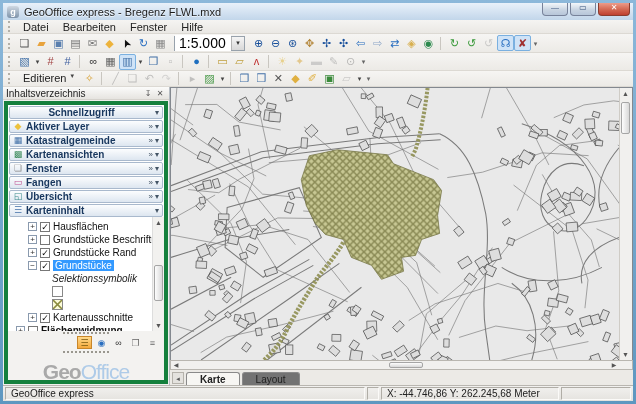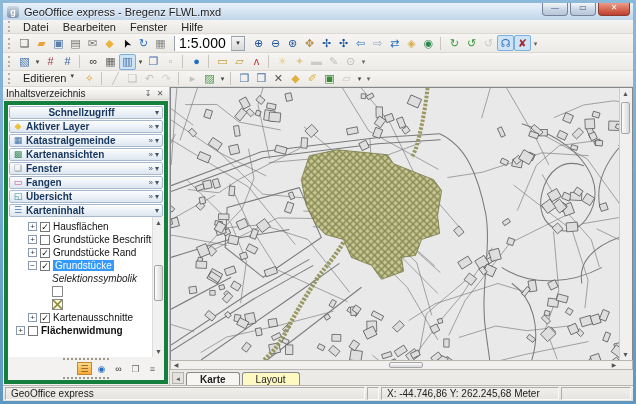--- a/index.html
+++ b/index.html
@@ -97,21 +97,21 @@
   .vscroll{width:13px;background:#f1f0ee;border-left:1px solid #cfccc6;position:relative;flex:none}
   .hscroll{height:10px;background:#f1f0ee;border:1px solid #b9b6b0;position:relative;flex:none}
   .harr{position:absolute;top:0;width:10px;height:8px;font-size:6px;color:#555;text-align:center;line-height:8px}
   .harr.l{left:0}.harr.r{right:13px}
   .hthumb{position:absolute;top:1px;left:218px;width:34px;height:6px;
           background:linear-gradient(#fdfdfd,#d8d8d8);border:1px solid #a5a5a5;border-radius:2px}
 
   .tabsrow{height:15px;display:flex;align-items:flex-end;background:#eceae6;padding-left:2px;gap:2px;flex:none}
   .tabscroll{width:12px;height:12px;font-size:7px;color:#555;text-align:center;line-height:12px;border:1px solid #b5b2ab;background:#e4e2de;margin-bottom:1px}
   .tab{height:13px;padding:0 13px;border:1px solid #8a8a8a;border-bottom:none;border-radius:3px 3px 0 0;
-       background:#fef9c3;font-size:10px;display:flex;align-items:center;color:#222}
+       background:#737373;font-size:10px;display:flex;align-items:center;color:#222}
   .tab.active{background:#f7f6f3;font-weight:bold}
 
   .statusbar{height:16px;display:flex;align-items:stretch;background:linear-gradient(#f2f1ef,#e4e2de);
              border-top:1px solid #b9b6b0;padding:1px 2px;gap:2px;font-size:10px;color:#222;flex:none}
   .spanel{border:1px solid;border-color:#b0ada6 #fbfaf8 #fbfaf8 #b0ada6;display:flex;align-items:center;padding:0 5px;white-space:nowrap;overflow:hidden}
   .spanel.appn{flex:1}
   .spanel.mini{width:12px;padding:0}
   .spanel.coords{width:178px}
   .spanel.rightp{width:70px}
 </style>
@@ -553,20 +553,23 @@
                 <span class="glyph" style="color: rgb(51, 51, 51);">∞</span>
               </span>
               <span class="mini">
                 <span class="glyph" style="color: rgb(102, 102, 102);">❐</span>
               </span>
               <span class="mini">
                 <span class="glyph" style="color: rgb(102, 102, 102);">≡</span>
               </span>
             </div>
         <div class="grip"></div>
+        <div class="logo">
+          <span class="t"><span class="g">Geo</span><span class="o">Office</span></span>
+        </div>
       </div>
     </div>
 
     <div class="rightcol">
       <div class="maparea">
         <svg class="map" id="map-canvas" viewBox="0 0 447 273" preserveAspectRatio="none">
           <defs>
             <pattern id="hatch" width="7" height="7" patternUnits="userSpaceOnUse">
               <rect width="7" height="7" fill="#c6c68e"></rect>
               <path d="M0,0 l7,7 M7,0 l-7,7" stroke="#83834a" stroke-width="1.5"></path>

